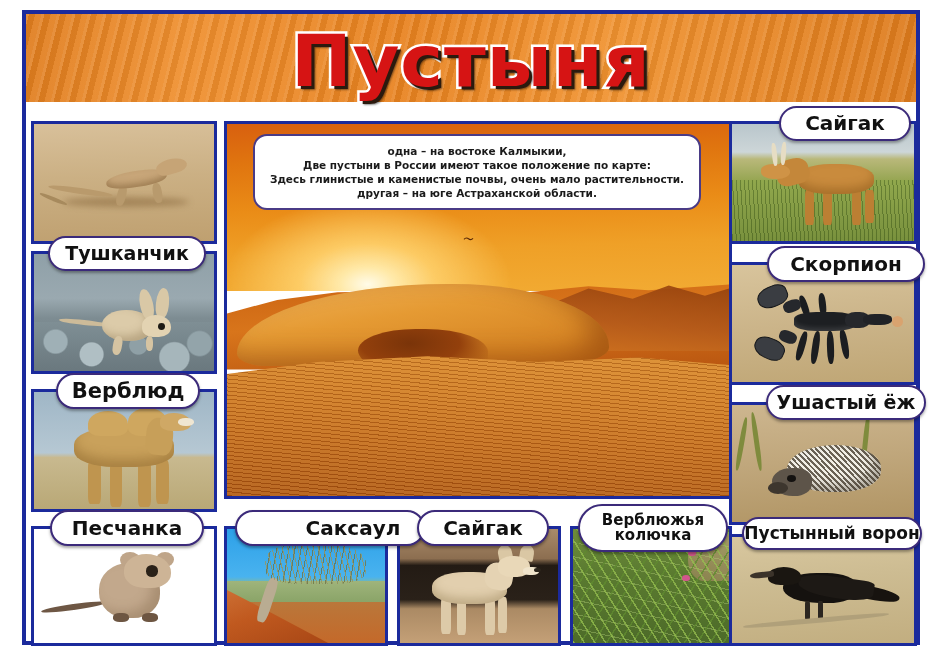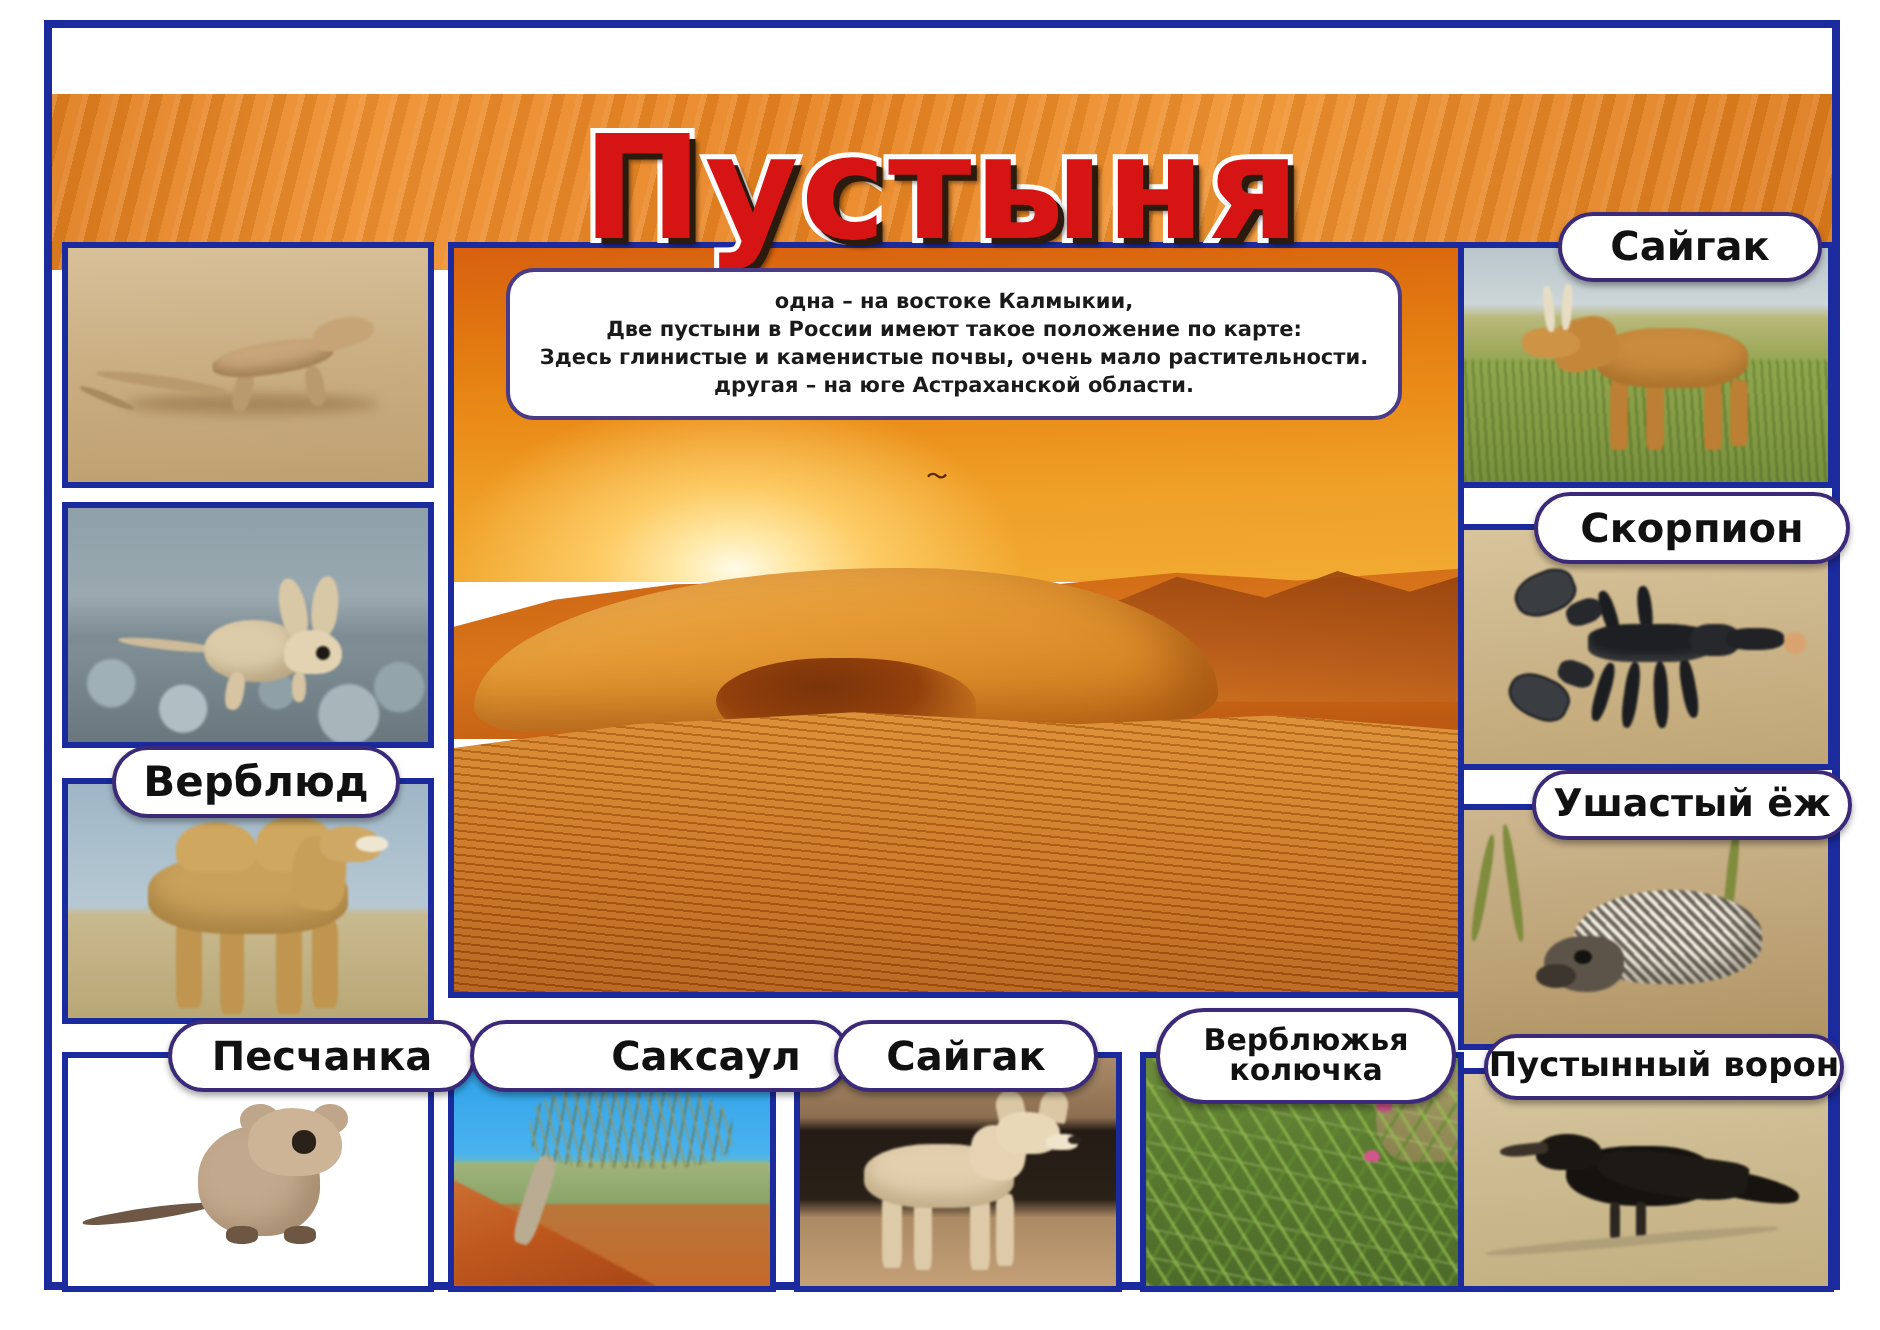--- a/index.html
+++ b/index.html
@@ -19,21 +19,20 @@
   
   .header{
     position:absolute;left:0;top:0;width:100%;height:88px;
     background:
       repeating-linear-gradient(104deg,
         rgba(255,255,255,.13) 0px, rgba(255,255,255,.13) 3px,
         rgba(0,0,0,.05) 3px, rgba(0,0,0,.05) 9px,
         rgba(255,255,255,.07) 9px, rgba(255,255,255,.07) 15px),
       linear-gradient(96deg,#e07d1e 0%,#ef8f2e 18%,#e8821f 42%,#f0922f 66%,#dd7a1b 100%);
     overflow:visible;
-    margin-top:33px;
   }
   .title{
     position:absolute;left:0;right:0;top:8px;
     text-align:center;
     font-family:"DejaVu Sans","Liberation Sans",sans-serif;
     font-size:72px;font-weight:bold;line-height:78px;
     letter-spacing:1px;
     color:#d61414;
     -webkit-text-stroke:5px #ffffff;
     paint-order:stroke fill;
@@ -301,20 +300,21 @@
       <div class="jb-tail"></div>
       <div class="jb-body"></div>
       <div class="jb-ear" style="left:59%;top:30%;transform:rotate(-12deg);"></div>
       <div class="jb-ear" style="left:68%;top:29%;transform:rotate(6deg);"></div>
       <div class="jb-head"></div>
       <div class="jb-eye"></div>
       <div class="jb-leg" style="left:44%;top:70%;width:5%;height:16%;transform:rotate(10deg);"></div>
       <div class="jb-leg" style="left:62%;top:70%;width:4%;height:13%;"></div>
     </div>
   </div>
+  <div class="pill" style="left:22px;top:222px;width:154px;height:31px;font-size:19px;">Тушканчик</div>
 
   <div class="panel cm-bg" style="left:5px;top:375px;width:186px;height:123px;">
     <div class="photo blur">
       <div class="cm-leg" style="left:30%;top:58%;width:7%;height:38%;"></div>
       <div class="cm-leg" style="left:42%;top:58%;width:7%;height:40%;"></div>
       <div class="cm-leg" style="left:58%;top:58%;width:7%;height:40%;"></div>
       <div class="cm-leg" style="left:68%;top:58%;width:7%;height:38%;"></div>
       <div class="cm-body"></div>
       <div class="cm-hump" style="left:30%;top:16%;width:22%;height:22%;"></div>
       <div class="cm-hump" style="left:52%;top:14%;width:22%;height:24%;"></div>
@@ -330,21 +330,21 @@
       <div class="gb-tail"></div>
       <div class="gb-body"></div>
       <div class="gb-ear" style="left:48%;top:20%;width:11%;height:14%;"></div>
       <div class="gb-ear" style="left:68%;top:20%;width:10%;height:13%;"></div>
       <div class="gb-head"></div>
       <div class="gb-eye"></div>
       <div class="gb-foot" style="left:44%;top:74%;width:9%;height:8%;"></div>
       <div class="gb-foot" style="left:60%;top:74%;width:9%;height:8%;"></div>
     </div>
   </div>
-  <div class="pill" style="left:24px;top:496px;width:150px;height:32px;font-size:20px;margin-left:34px;">Песчанка</div>
+  <div class="pill" style="left:24px;top:496px;width:150px;height:32px;font-size:20px;">Песчанка</div>
 
   <div class="panel sg-bg" style="left:703px;top:107px;width:188px;height:123px;">
     <div class="photo blur">
       <div class="sg-grass"></div>
       <div class="sg-leg" style="left:40%;top:56%;width:5%;height:30%;"></div>
       <div class="sg-leg" style="left:50%;top:56%;width:5%;height:30%;"></div>
       <div class="sg-leg" style="left:66%;top:56%;width:5%;height:30%;"></div>
       <div class="sg-leg" style="left:73%;top:56%;width:5%;height:29%;"></div>
       <div class="sg-body"></div>
       <div class="sg-neck"></div>

